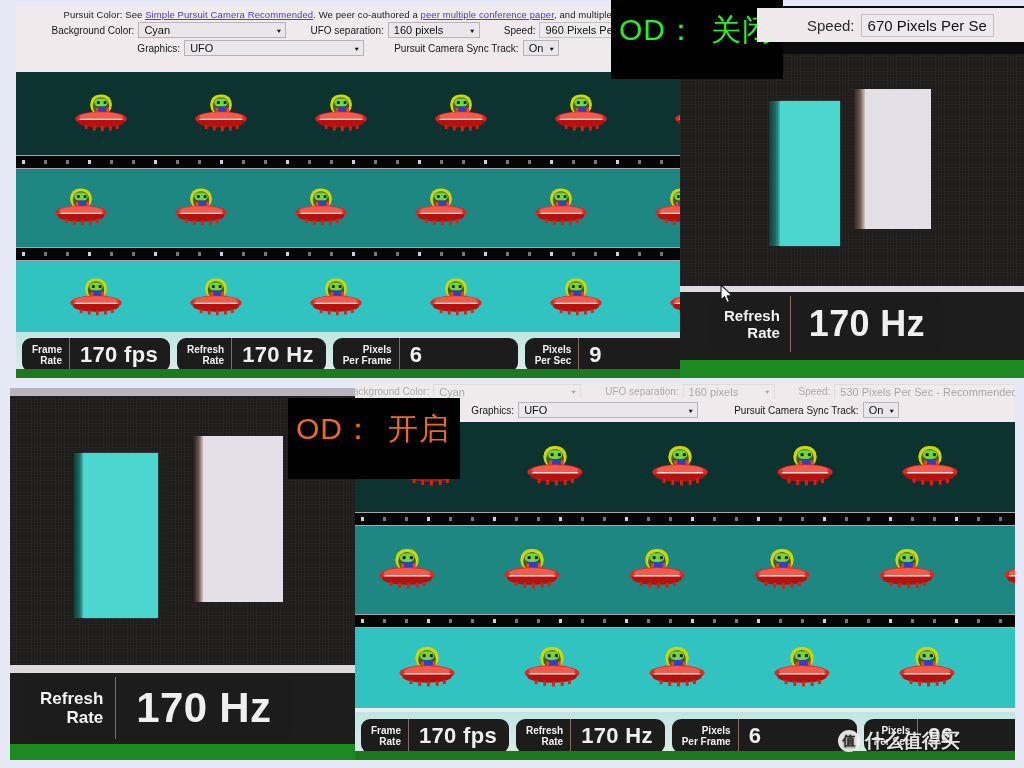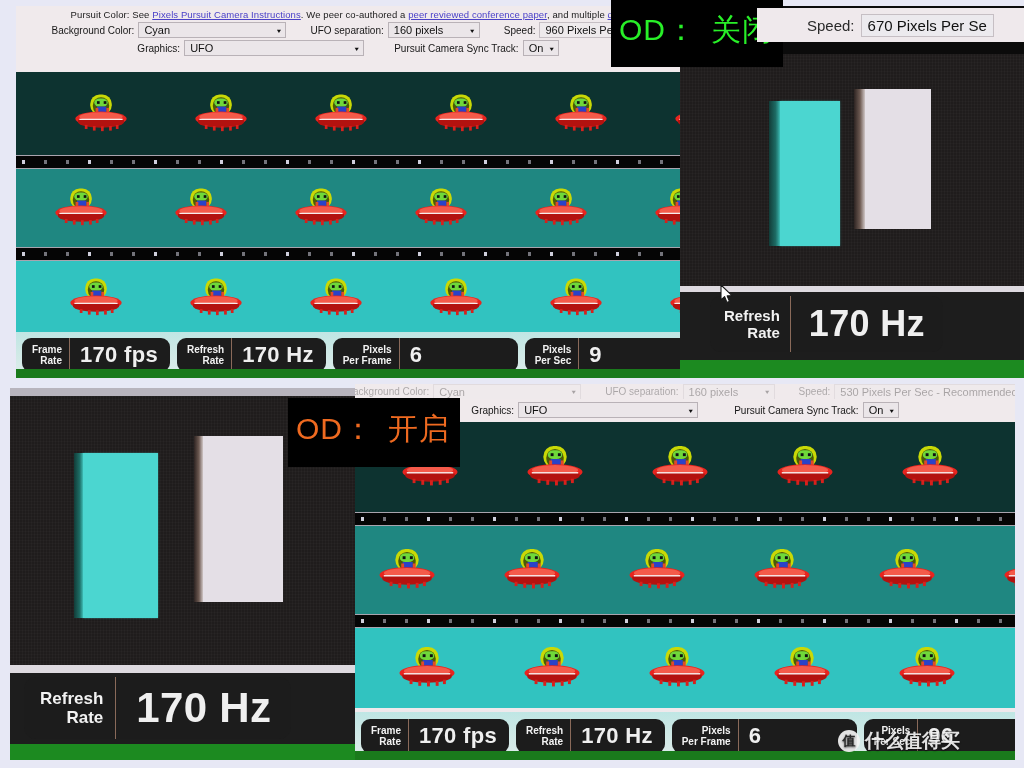--- a/index.html
+++ b/index.html
@@ -103,21 +103,21 @@
   .bar-cyan .lead{background:linear-gradient(90deg,#123c38 0%,#1d6b64 60%,#3ab5ae 100%);}
   .bar-white .core{background:#e4dfe6;}
   .bar-white .lead{background:linear-gradient(90deg,#2e2422 0%,#6d5a52 55%,#cfc6c6 100%);}
   .captop{position:absolute;left:0;right:0;top:0;background:#0b0b0b;}
   .capbottom{position:absolute;left:0;right:0;bottom:0;background:#dedae0;}
 
   
   .odtag{
     position:absolute;background:#000;display:flex;align-items:center;
     font-size:30px;line-height:1;letter-spacing:1px;white-space:nowrap;
-    padding:5px 10px 12px 8px;font-family:"Liberation Sans", sans-serif;
+    padding:5px 10px 24px 8px;font-family:"Liberation Sans", sans-serif;
   }
   .odtag .od{font-weight:400;}
   .odtag .gap{display:inline-block;width:14px;}
   .od-off{color:#28f028;}
   .od-on{color:#ef6a20;}
 
   
   .cursor{position:absolute;width:14px;height:20px;}
 
   
@@ -135,21 +135,21 @@
 </head>
 <body>
 
 <div class="stage">
 
   <div class="panel" style="left:16px;top:6px;width:664px;height:372px;">
     <div class="ufopage">
 
       <div class="ctrlwrap" style="height:66px;">
         <div class="instr">
-          <span>Pursuit Color: See </span><a href="#">Pixels Pursuit Camera Instructions</a><span>. We peer co-authored a </span><a href="#">peer reviewed conference paper</a><span>, and multiple </span><a href="#">disp</a>
+          <span>Pursuit Color: See </span><a href="#">Simple Pursuit Camera Recommended</a><span>. We peer co-authored a </span><a href="#">peer multiple conference paper</a><span>, and multiple </span><a href="#">disp</a>
         </div>
 
         <div class="ctrlrow" style="gap:24px;">
           <div class="ctrl">
             <span class="lbl">Background Color:</span>
             <span class="sel w-bg">
               <span class="cap">Cyan</span>
               <span class="arr">▼</span>
             </span>
           </div>

